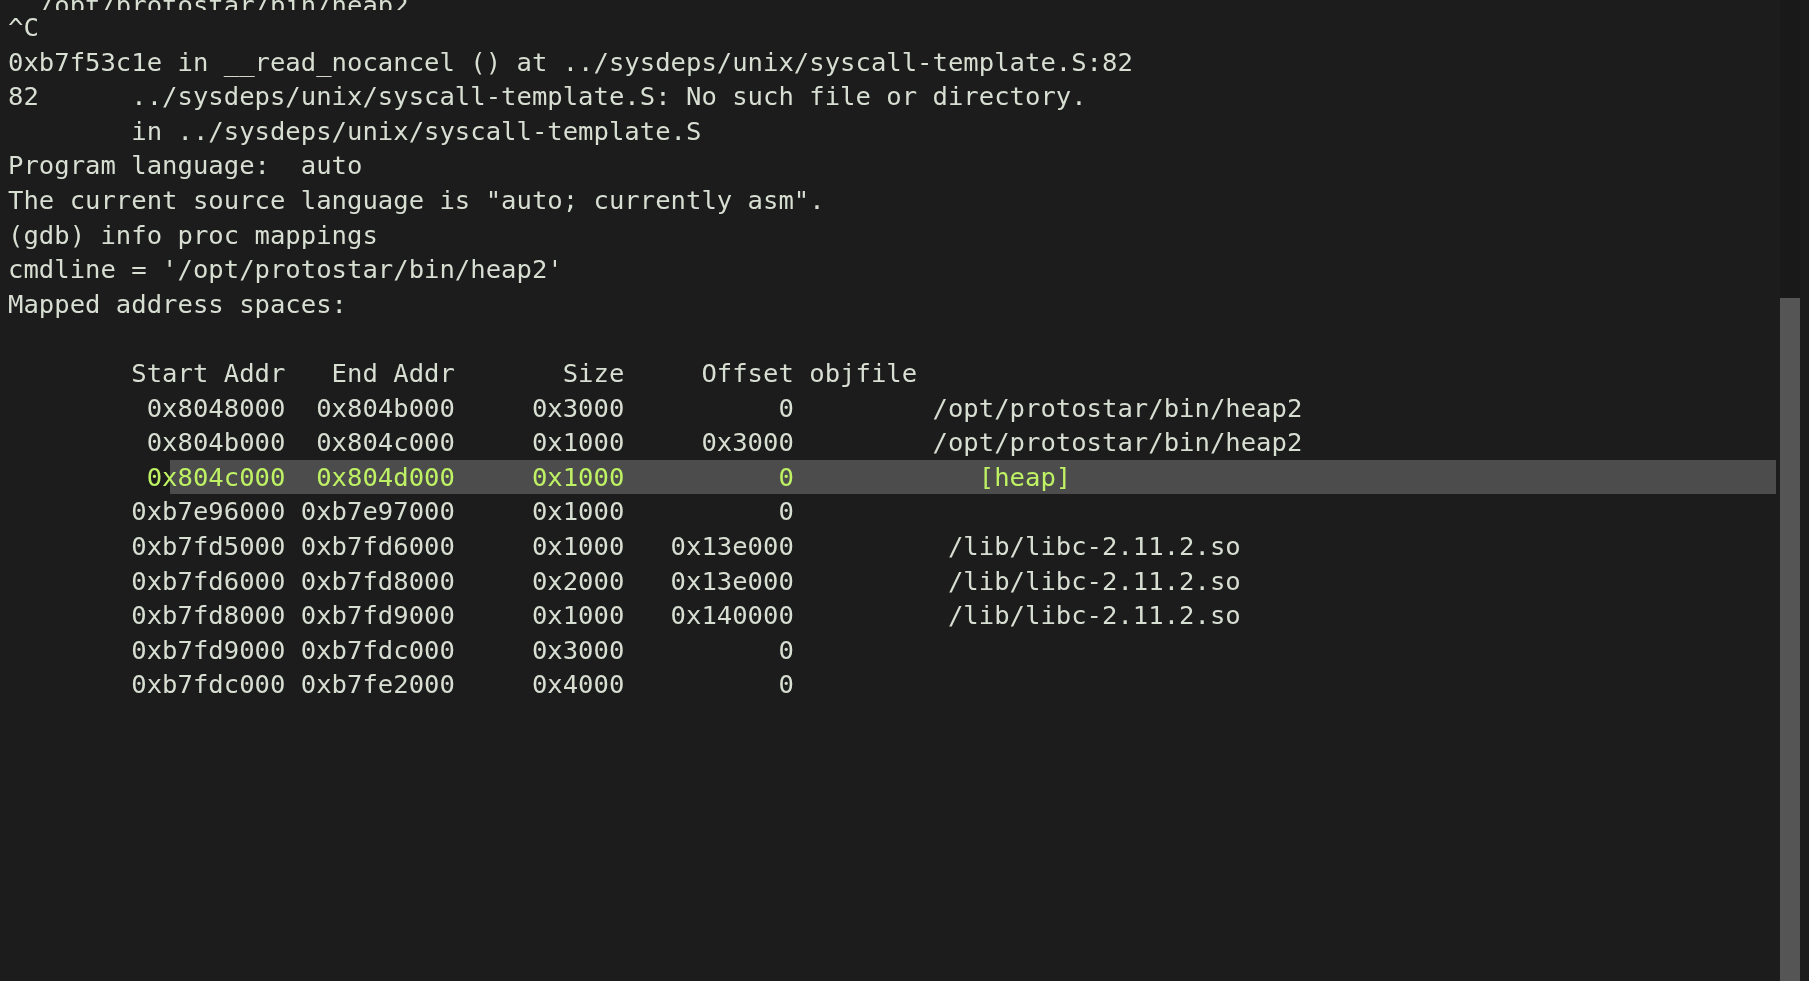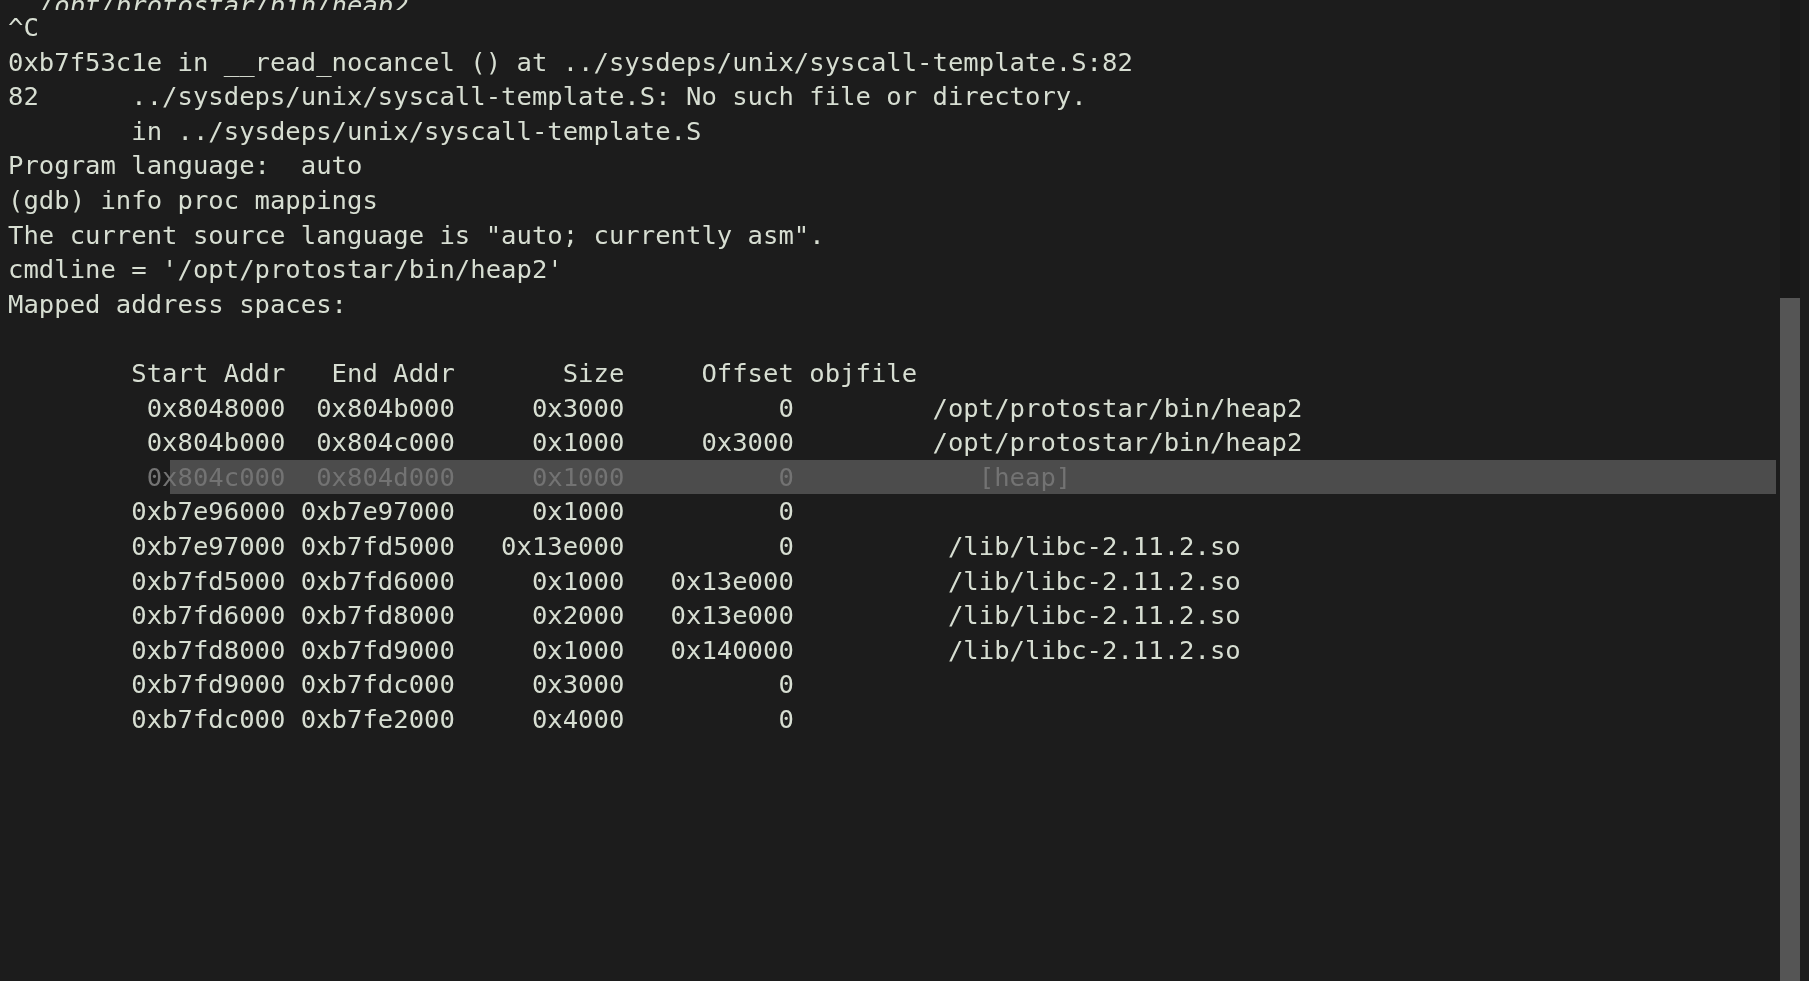--- a/index.html
+++ b/index.html
@@ -37,37 +37,36 @@
     letter-spacing: 0px;
     color: #d7ded2;
     white-space: pre;
     padding-left: 8px;
     box-sizing: border-box;
   }
   .line.top-clip {
     height: 10px;
     line-height: 10px;
     overflow: hidden;
-    font-style: italic;
   }
   .line .rowbg {
     position: absolute;
     left: 170px;
     top: 0;
     width: 1606px;
     height: 34.6px;
     background: #4c4c4c;
     z-index: 0;
   }
   .line .txt {
     position: relative;
     z-index: 1;
   }
   .line.selected .txt {
-    color: #737373;
+    color: #bef264;
   }
   
   #scrollbar {
     position: absolute;
     right: 9px;
     top: 0;
     width: 20px;
     height: 981px;
     background: #191919;
     z-index: 5;
@@ -93,31 +92,30 @@
 <body>
 
 <div id="terminal">
   <div id="screen">
       <div class="line top-clip"><span class="txt">  /opt/protostar/bin/heap2</span></div>
       <div class="line"><span class="txt">^C</span></div>
       <div class="line"><span class="txt">0xb7f53c1e in __read_nocancel () at ../sysdeps/unix/syscall-template.S:82</span></div>
       <div class="line"><span class="txt">82      ../sysdeps/unix/syscall-template.S: No such file or directory.</span></div>
       <div class="line"><span class="txt">        in ../sysdeps/unix/syscall-template.S</span></div>
       <div class="line"><span class="txt">Program language:  auto</span></div>
+      <div class="line"><span class="txt">The current source language is "auto; currently asm".</span></div>
       <div class="line"><span class="txt">(gdb) info proc mappings</span></div>
-      <div class="line"><span class="txt">The current source language is "auto; currently asm".</span></div>
       <div class="line"><span class="txt">cmdline = '/opt/protostar/bin/heap2'</span></div>
       <div class="line"><span class="txt">Mapped address spaces:</span></div>
       <div class="line"><span class="txt"></span></div>
       <div class="line"><span class="txt">        Start Addr   End Addr       Size     Offset objfile</span></div>
       <div class="line"><span class="txt">         0x8048000  0x804b000     0x3000          0         /opt/protostar/bin/heap2</span></div>
       <div class="line"><span class="txt">         0x804b000  0x804c000     0x1000     0x3000         /opt/protostar/bin/heap2</span></div>
       <div class="line selected"><span class="rowbg"></span><span class="txt">         0x804c000  0x804d000     0x1000          0            [heap]</span></div>
       <div class="line"><span class="txt">        0xb7e96000 0xb7e97000     0x1000          0</span></div>
-      <div class="line"><span class="txt">        0xb7e97000 0xb7fd5000   0x13e000          0          /lib/libc-2.11.2.so</span></div>
       <div class="line"><span class="txt">        0xb7fd5000 0xb7fd6000     0x1000   0x13e000          /lib/libc-2.11.2.so</span></div>
       <div class="line"><span class="txt">        0xb7fd6000 0xb7fd8000     0x2000   0x13e000          /lib/libc-2.11.2.so</span></div>
       <div class="line"><span class="txt">        0xb7fd8000 0xb7fd9000     0x1000   0x140000          /lib/libc-2.11.2.so</span></div>
       <div class="line"><span class="txt">        0xb7fd9000 0xb7fdc000     0x3000          0</span></div>
       <div class="line"><span class="txt">        0xb7fdc000 0xb7fe2000     0x4000          0</span></div>
     </div>
   <div id="scroll-gutter"></div>
   <div id="scrollbar">
     <div id="scrollbar-thumb" style="top: 298px; height: 683px;"></div>
   </div>

